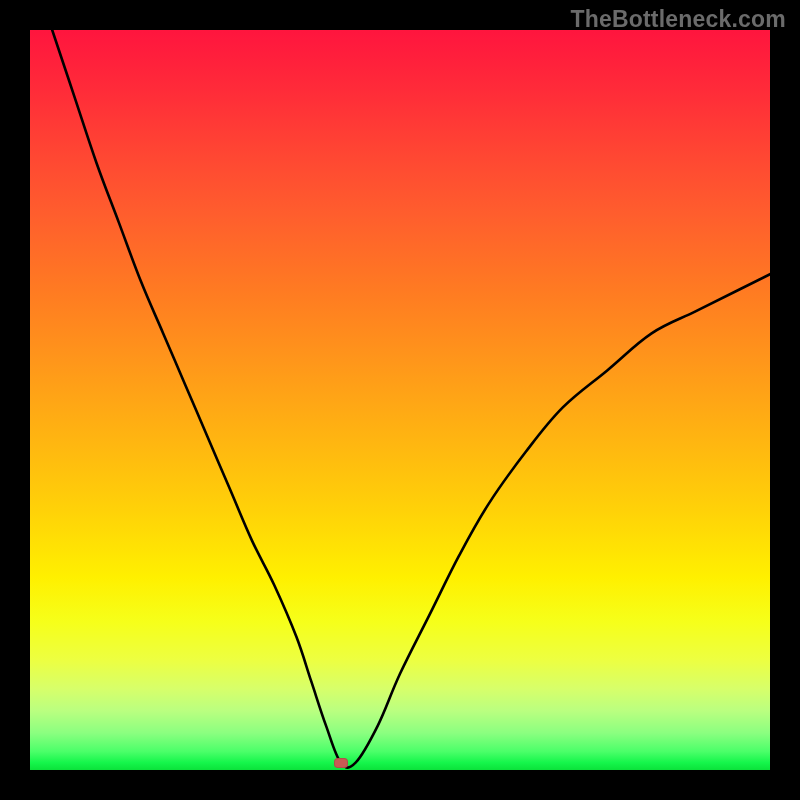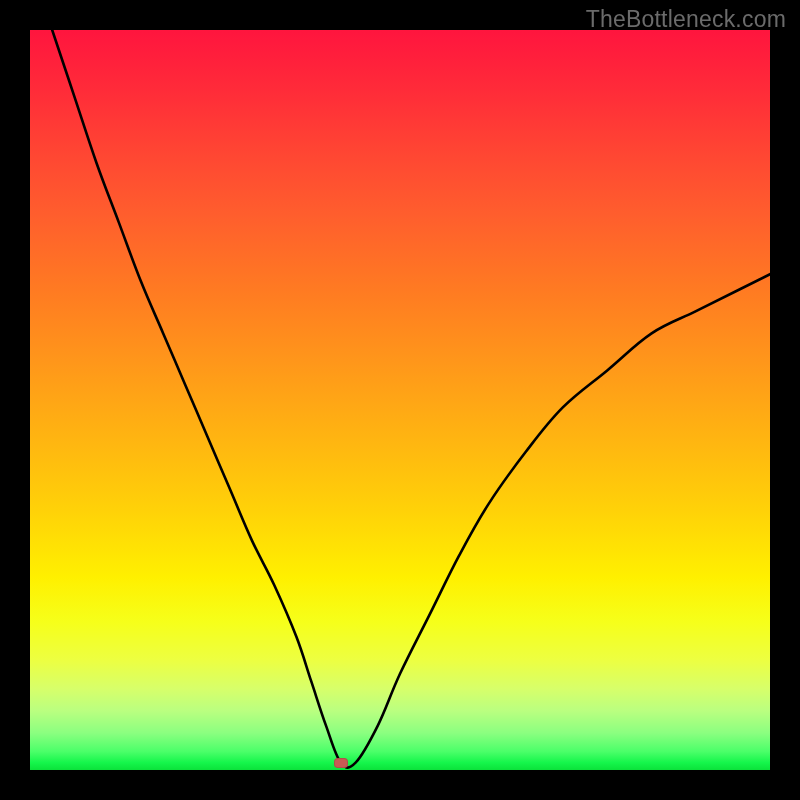--- a/index.html
+++ b/index.html
@@ -15,21 +15,21 @@
     height: 800px;
     background: #000;
     position: relative;
   }
   .watermark {
     position: absolute;
     top: 6px;
     right: 14px;
     color: #6b6b6b;
     font-size: 23px;
-    font-weight: 400;
+    font-weight: 700;
     letter-spacing: 0.2px;
     z-index: 3;
   }
   .plot {
     position: absolute;
     left: 30px;
     top: 30px;
     width: 740px;
     height: 740px;
     

